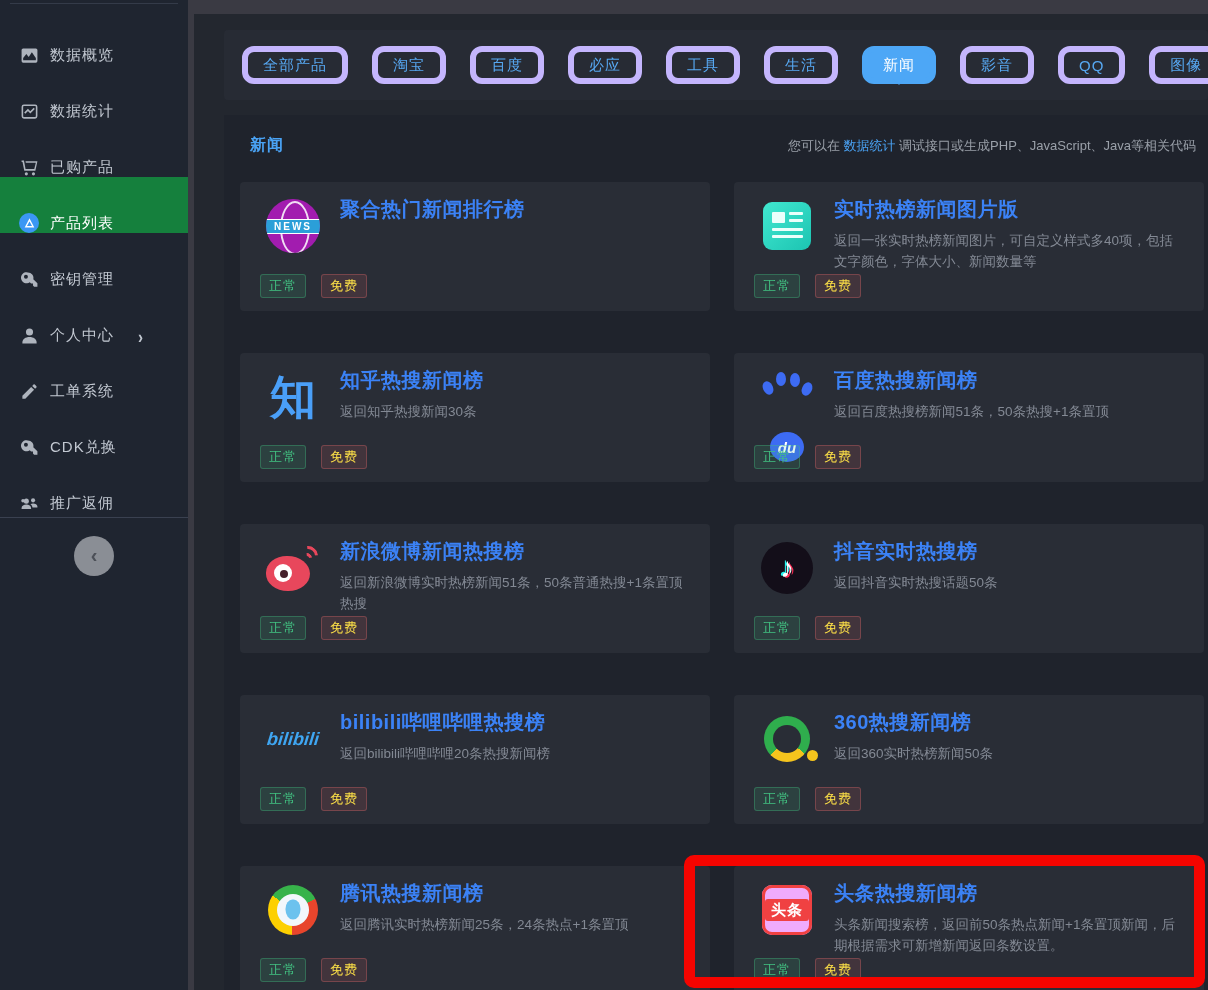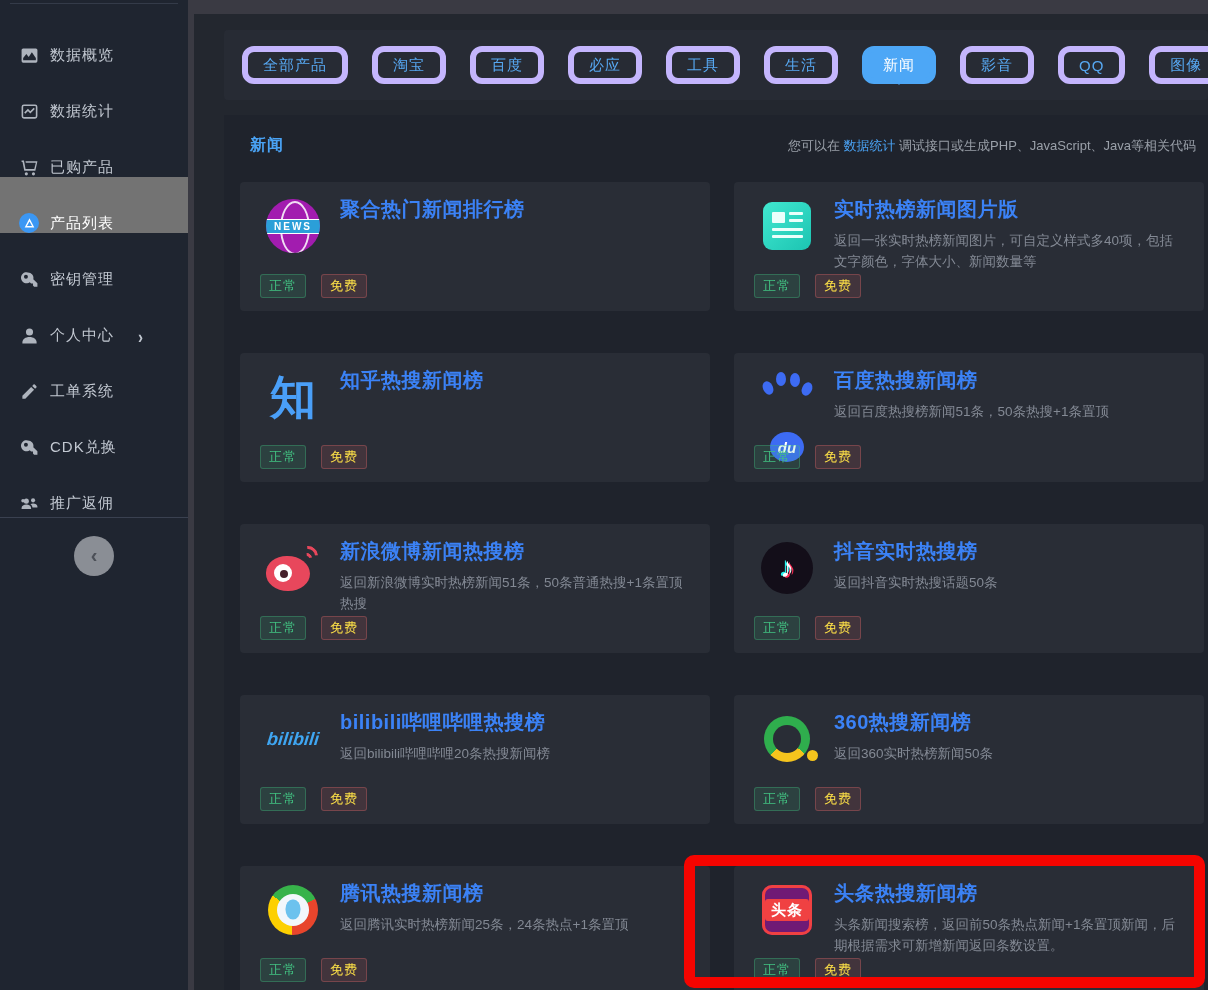--- a/index.html
+++ b/index.html
@@ -17,21 +17,21 @@
     background:#1f2530; z-index:5;
   }
   .sidebar-top-divider { margin:3px 10px 0 10px; border-top:1px solid #343b49; }
   .side-nav { list-style:none; padding-top:5px; }
   .side-item {
     height:56px; display:flex; align-items:flex-end;
     padding-left:19px; cursor:pointer; position:relative;
     color:#c2c8d1; font-size:15px; letter-spacing:1px;
   }
   .side-item .s-icon { width:20px; height:20px; margin-right:11px; display:flex; align-items:center; justify-content:center; color:#aeb4bd; flex:none; }
-  .side-item.active { background:#737373; color:#ffffff; }
+  .side-item.active { background:#15803d; color:#ffffff; }
   .side-item .chev { position:absolute; right:44px; font-size:15px; font-weight:bold; color:#c2c8d1; transform:scaleY(1.2); }
   .prod-circle {
     width:20px; height:20px; border-radius:50%; background:#3b97f4;
     display:flex; align-items:center; justify-content:center;
   }
   .prod-circle svg { width:11px; height:11px; }
   .side-bottom-divider { margin:4px 0 0 0; border-top:1px solid #3a4150; }
   .collapse-btn {
     width:40px; height:40px; border-radius:50%; background:#8a8e95;
     margin:18px auto 0 auto; display:flex; align-items:center; justify-content:center;
@@ -145,21 +145,21 @@
   .icon-bilibili { color:#3fa6f2; font-size:18px; font-weight:bold; font-style:italic; transform:skewX(-6deg); letter-spacing:0; }
   .icon-360 { width:46px; height:46px; border-radius:50%; position:relative;
     background:conic-gradient(from 130deg,#f5c41d 0 95deg,#2fae4d 95deg 360deg); }
   .icon-360::before { content:""; position:absolute; inset:9px; border-radius:50%; background:#292d36; }
   .icon-360 .dot360 { position:absolute; right:-8px; bottom:1px; width:11px; height:11px; border-radius:50%; background:#f5c41d; }
   .icon-tencent { width:50px; height:50px; border-radius:50%; position:relative;
     background:conic-gradient(from -55deg,#37b34a 0 33%,#e8452c 33% 66%,#fdd000 66% 100%); }
   .icon-tencent::before { content:""; position:absolute; inset:9px; border-radius:50%; background:#f2f7fb; }
   .icon-tencent .penguin { position:absolute; left:50%; top:50%; transform:translate(-50%,-52%);
     width:15px; height:20px; background:#6cc2ee; border-radius:46% 46% 50% 50%; }
-  .icon-toutiao { width:50px; height:50px; background:#701a75; border-radius:10px; position:relative;
+  .icon-toutiao { width:50px; height:50px; background:#f0abfc; border-radius:10px; position:relative;
     box-shadow:inset 0 0 0 3px #f04142; }
   .icon-toutiao .tt-band { position:absolute; left:3px; right:3px; top:14px; height:22px;
     background:#f04142; border-radius:3px; display:flex; align-items:center; justify-content:center;
     color:#fff; font-size:15px; font-weight:bold; letter-spacing:1px; }
 
   
   .highlight-box {
     position:absolute; left:684px; top:855px; width:521px; height:133px;
     border:11px solid #f50400; border-radius:10px; z-index:99; pointer-events:none;
   }
@@ -314,20 +314,21 @@
           <span class="badge badge-price">免费</span>
         </div>
       </div>
 
       <div class="card">
         <div class="card-iconbox">
           <span class="icon-zhihu">知</span>
         </div>
         <div class="card-body">
           <div class="card-title">知乎热搜新闻榜</div>
+          <div class="card-desc">返回知乎热搜新闻30条</div>
         </div>
         <div class="card-badges">
           <span class="badge badge-status">正常</span>
           <span class="badge badge-price">免费</span>
         </div>
       </div>
 
       <div class="card">
         <div class="card-iconbox">
           <div class="icon-baidu">

